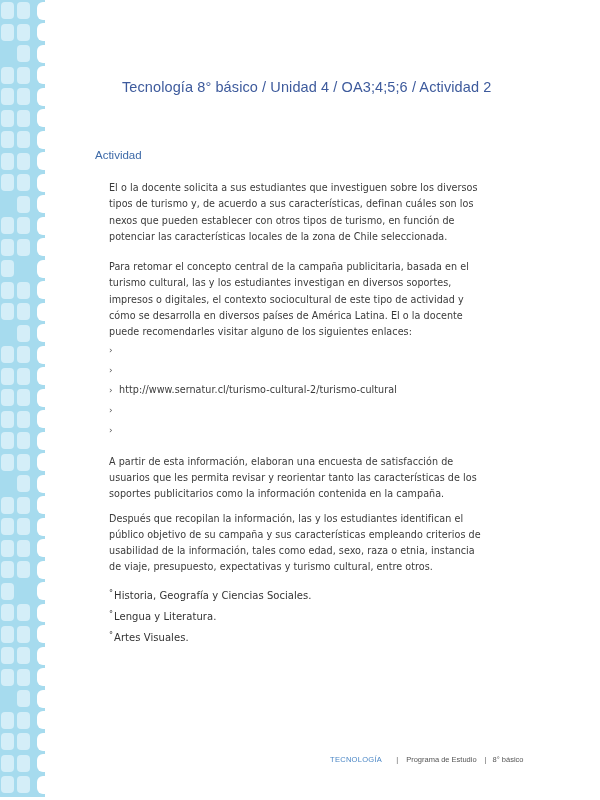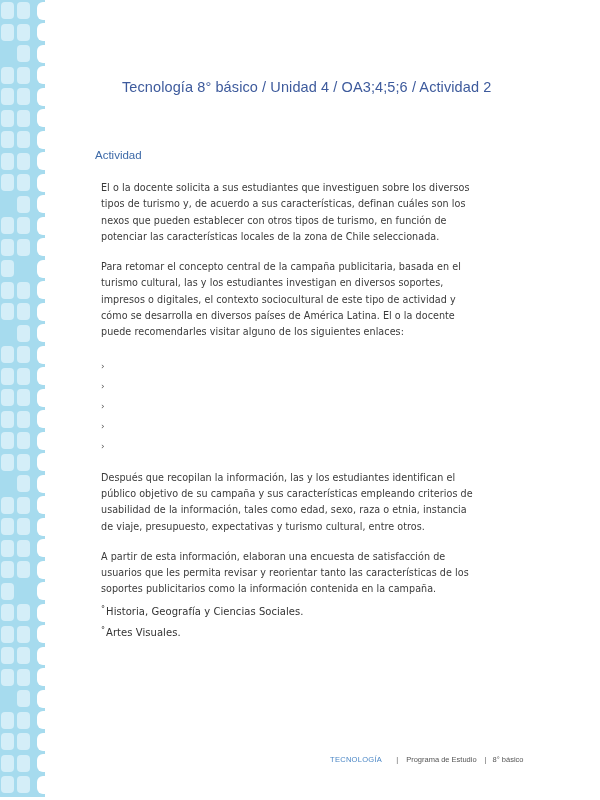--- a/index.html
+++ b/index.html
@@ -27,21 +27,21 @@
       font-family: "Liberation Sans", sans-serif;
       font-size: 14.5px; color: #3d5a9c; letter-spacing: 0.1px;
       white-space: nowrap;
     }
     .section-title {
       position: absolute; left: 95px; top: 149px;
       font-family: "Liberation Sans", sans-serif;
       font-size: 11.5px; color: #3d6aa8;
     }
     .content {
-      position: absolute; left: 101px; top: 180px; width: 380px;
+      position: absolute; left: 109px; top: 180px; width: 380px;
       font-size: 9.6px; line-height: 16.3px; color: #3a3a3a;
       letter-spacing: 0.05px;
     }
     .content p { margin: 0 0 14px 0; }
     .links { list-style: none; margin: -3px 0 12px 0; padding: 0; }
     .links li { position: relative; padding-left: 10px; height: 20px; line-height: 16px; white-space: nowrap; }
     .links .chev { position: absolute; left: 0; top: 0; font-size: 9px; color: #555; }
     .subjects { list-style: none; margin: 0; padding: 0; }
     .subjects li { height: 21px; line-height: 12px; font-size: 10px; color: #333; white-space: nowrap; }
     .subjects .deg { font-size: 8px; vertical-align: top; position: relative; top: -2px; margin-right: 1px; }
@@ -163,31 +163,32 @@
     <div class="cell" style="left: 17px; top: 776px;"></div>
     <div class="tab" style="top: 775.5px;"></div>
   </div>
 
 <div class="header-title">Tecnología 8° básico / Unidad 4 / OA3;4;5;6 / Actividad 2</div>
 
 <div class="section-title">Actividad</div>
 
 <div class="content">
   <p>El o la docente solicita a sus estudiantes que investiguen sobre los diversos tipos de turismo y, de acuerdo a sus características, definan cuáles son los nexos que pueden establecer con otros tipos de turismo, en función de potenciar las características locales de la zona de Chile seleccionada.</p>
-  <p style="margin-bottom:20px">Para retomar el concepto central de la campaña publicitaria, basada en el turismo cultural, las y los estudiantes investigan en diversos soportes, impresos o digitales, el contexto sociocultural de este tipo de actividad y cómo se desarrolla en diversos países de América Latina. El o la docente puede recomendarles visitar alguno de los siguientes enlaces:</p>
+  <p style="margin-bottom:4px">Para retomar el concepto central de la campaña publicitaria, basada en el turismo cultural, las y los estudiantes investigan en diversos soportes, impresos o digitales, el contexto sociocultural de este tipo de actividad y cómo se desarrolla en diversos países de América Latina. El o la docente puede recomendarles visitar alguno de los siguientes enlaces:</p>
   <ul class="links">
     <li><span class="chev">›</span></li>
     <li><span class="chev">›</span></li>
-    <li><span class="chev">›</span></li>
+    <li><span class="chev">›</span><span>http://www.sernatur.cl/turismo-cultural-2/turismo-cultural</span></li>
     <li><span class="chev">›</span></li>
     <li><span class="chev">›</span></li>
   </ul>
+  <p style="margin-bottom:8px">A partir de esta información, elaboran una encuesta de satisfacción de usuarios que les permita revisar y reorientar tanto las características de los soportes publicitarios como la información contenida en la campaña.</p>
   <p>Después que recopilan la información, las y los estudiantes identifican el público objetivo de su campaña y sus características empleando criterios de usabilidad de la información, tales como edad, sexo, raza o etnia, instancia de viaje, presupuesto, expectativas y turismo cultural, entre otros.</p>
-  <p style="margin-bottom:8px">A partir de esta información, elaboran una encuesta de satisfacción de usuarios que les permita revisar y reorientar tanto las características de los soportes publicitarios como la información contenida en la campaña.</p>
   <ul class="subjects">
     <li><span class="deg">°</span><span>Historia, Geografía y Ciencias Sociales.</span></li>
+    <li><span class="deg">°</span><span>Lengua y Literatura.</span></li>
     <li><span class="deg">°</span><span>Artes Visuales.</span></li>
   </ul>
 </div>
 
 <div class="footer">
   <span class="brand">TECNOLOGÍA</span><span class="sep">|</span><span>Programa de Estudio</span><span class="sep2">|</span><span>8° básico</span>
 </div>
 
 </body></html>

